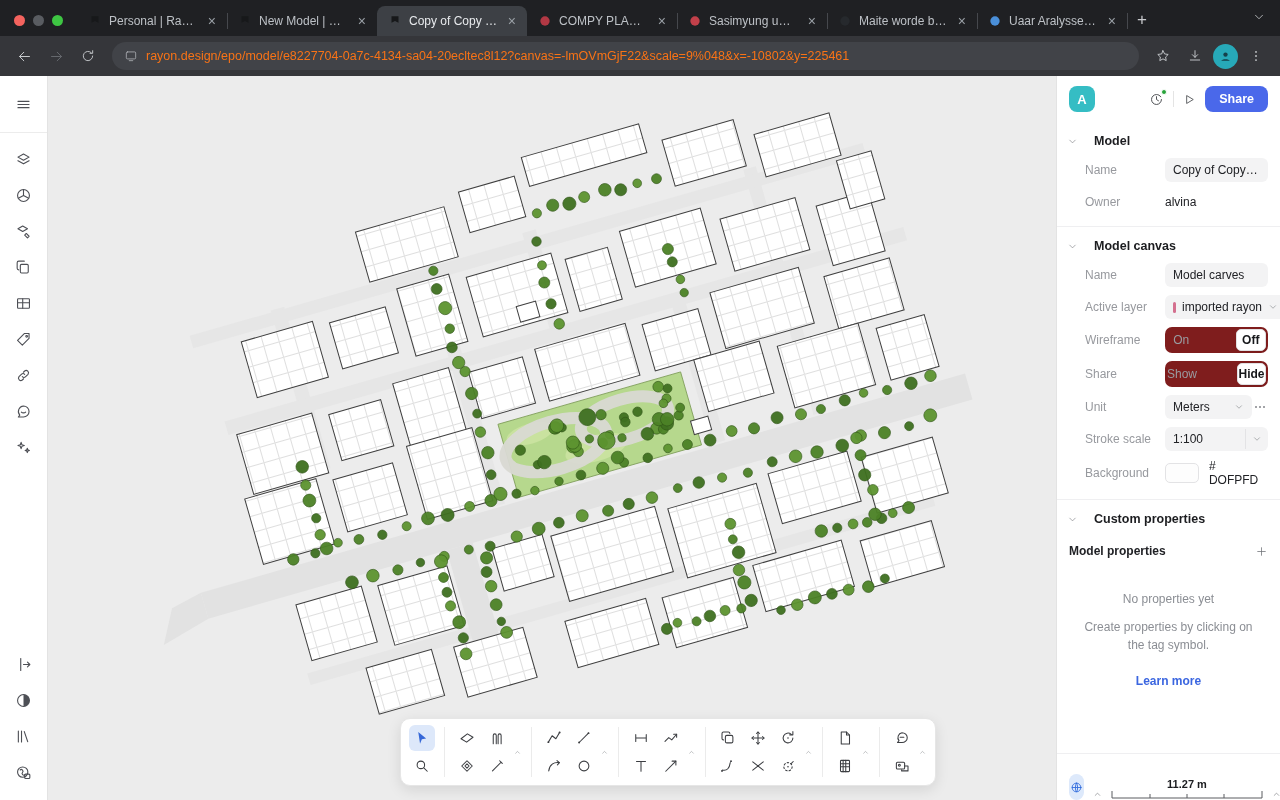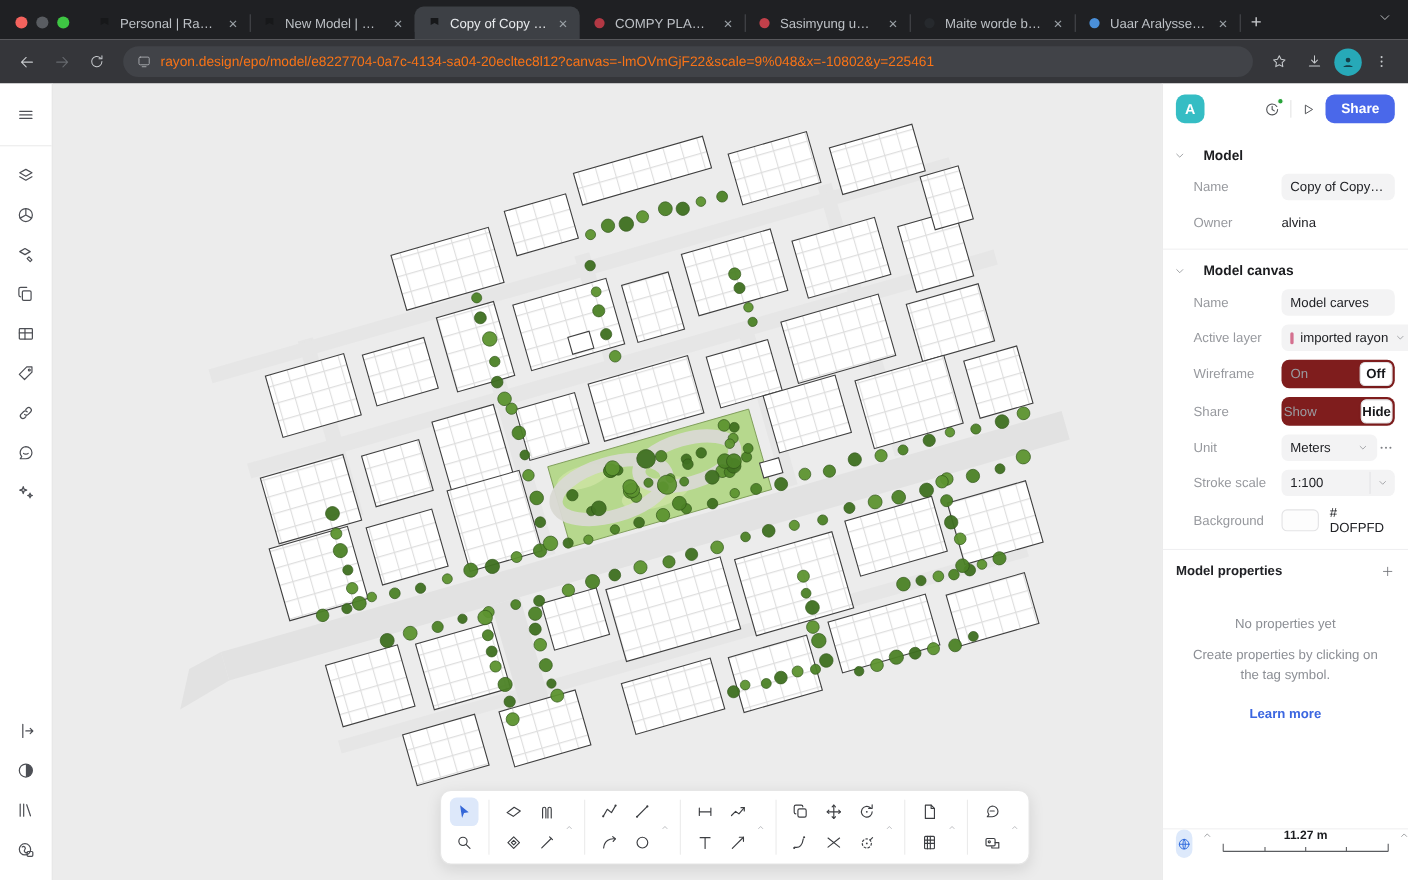--- a/index.html
+++ b/index.html
@@ -76,21 +76,21 @@
   .stroke-ctl .val { padding:5px 8px; flex:1; }
   .stroke-ctl .dd { border-left:1px solid #e3e3e5; padding:5px 6px; color:#7b7d82; display:flex; }
   .swatch { width:34px; height:20px; border-radius:5px; background:#fdfdfd; border:1px solid #e3e3e5; margin-right:10px; }
   .p-divider { height:1px; background:#efeff1; margin:8px 0 0 0; }
   .subhead { display:flex; align-items:center; padding:12px 12px 4px 12px; font-weight:700; font-size:12px; }
   .subhead .plus { margin-left:auto; color:#6e7075; display:flex; }
   .empty { text-align:center; color:#8b8e94; padding:28px 24px 0 24px; line-height:1.5; }
   .empty .t1 { margin-bottom:10px; }
   .learn { color:#3b66e0; font-weight:700; margin-top:18px; display:inline-block; }
   .p-foot-div { position:absolute; left:0; right:0; bottom:46px; height:1px; background:#efeff1; }
-  .p-foot { position:absolute; left:0; right:0; bottom:0; height:46px; display:flex; align-items:flex-start; padding:0 12px; gap:8px; }
+  .p-foot { position:absolute; left:0; right:0; bottom:0; height:46px; display:flex; align-items:flex-end; padding:0 12px; gap:8px; }
   .globe-btn { width:26px; height:26px; border-radius:8px; background:#dde9fb; color:#2f6add; display:flex; align-items:center; justify-content:center; }
   .ruler { flex:1; display:flex; flex-direction:column; align-items:center; }
   .ruler .num { font-size:11px; font-weight:700; color:#1c1d20; }
   svg.lineicon { fill:none; stroke:currentColor; stroke-width:1.4; stroke-linecap:round; stroke-linejoin:round; }
 </style>
 </head>
 <body>
 
 <div class="tabstrip">
   <div class="traffic">
@@ -887,20 +887,28 @@
     <div class="prow">
       <span class="plabel">Background</span>
       <div class="pctrl">
         <span class="swatch"></span>
         <span># DOFPFD</span>
       </div>
     </div>
 
     <div class="p-divider"></div>
 
+    <div class="sect-title">
+      <span class="chev">
+        <svg class="lineicon" width="11" height="11" viewBox="0 0 24 24">
+            <path d="M6 9l6 6 6-6"></path>
+          </svg>
+      </span>
+      <span>Custom properties</span>
+    </div>
     <div class="subhead">
       <span>Model properties</span>
       <span class="plus">
         <svg class="lineicon" width="13" height="13" viewBox="0 0 24 24">
             <path d="M12 5v14M5 12h14"></path>
           </svg>
       </span>
     </div>
 
     <div class="empty">

